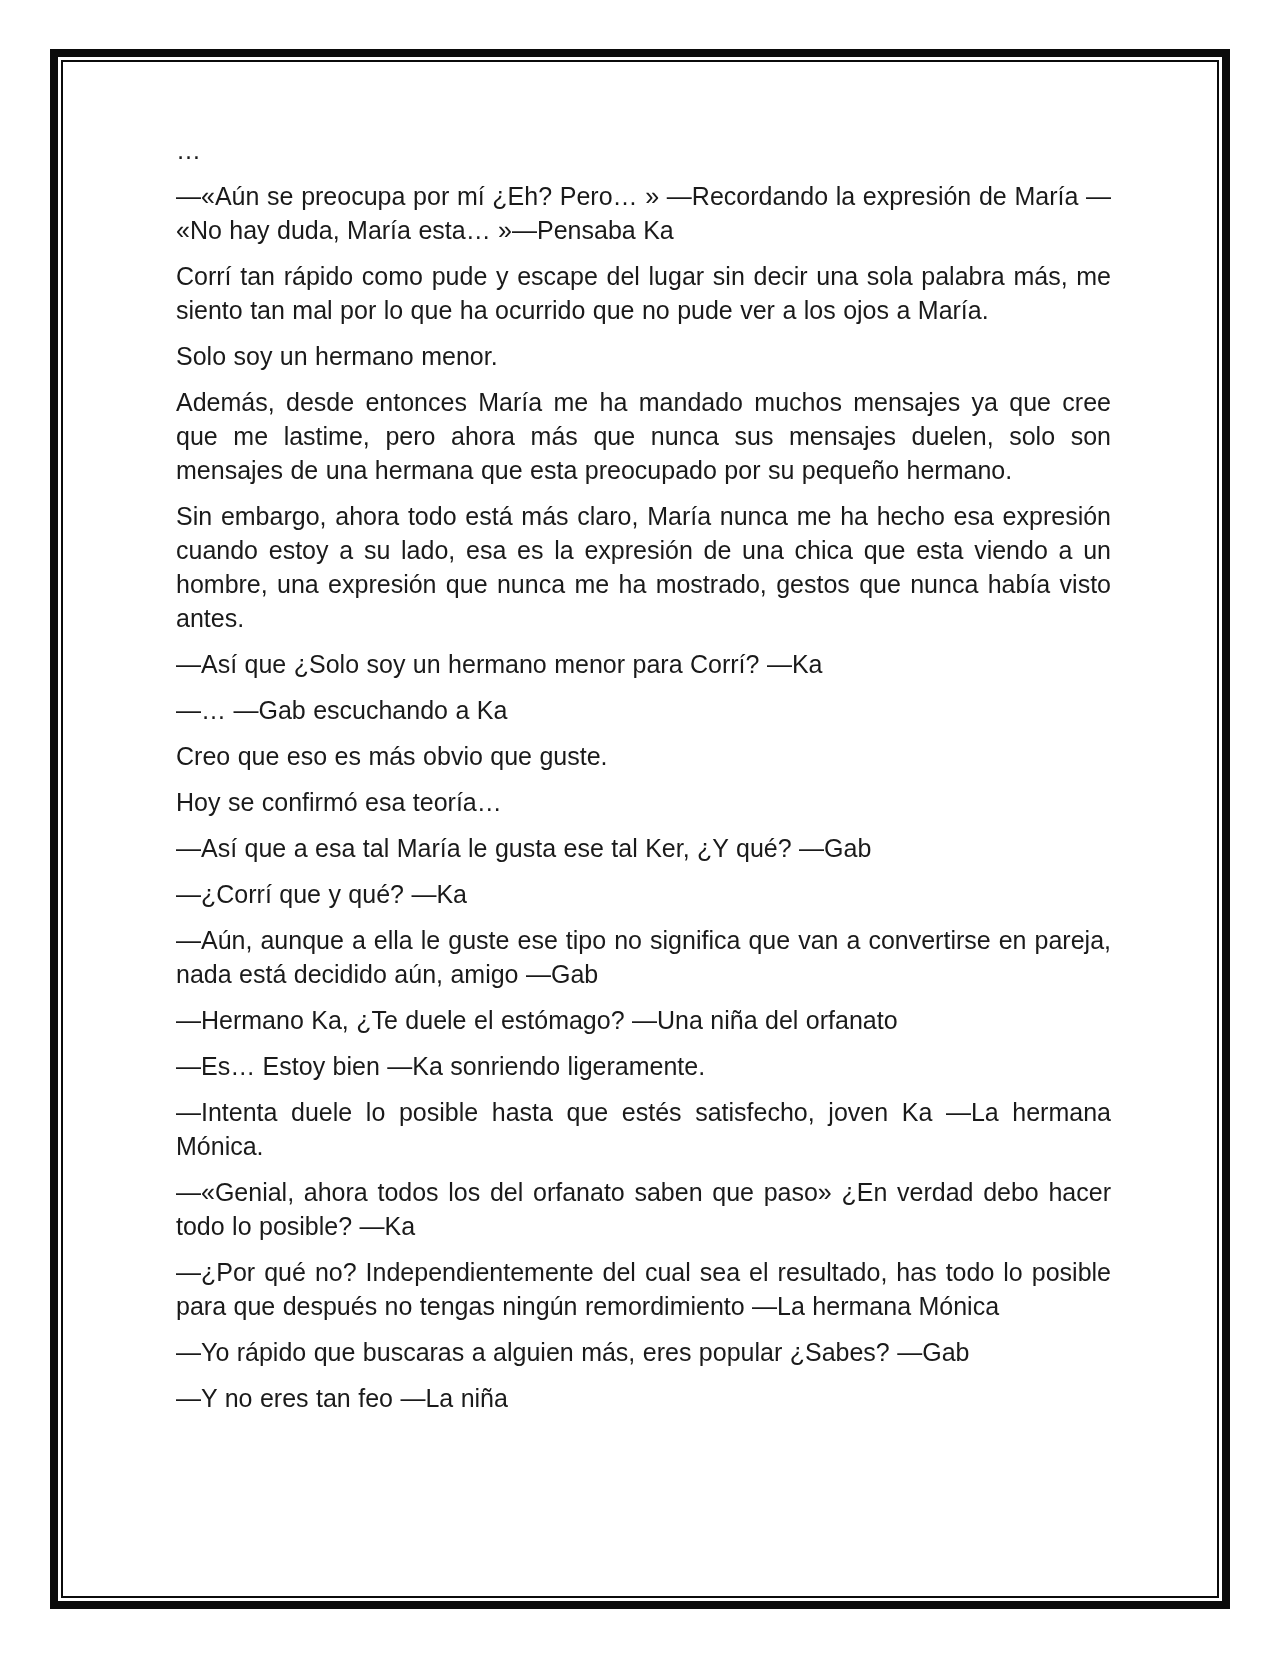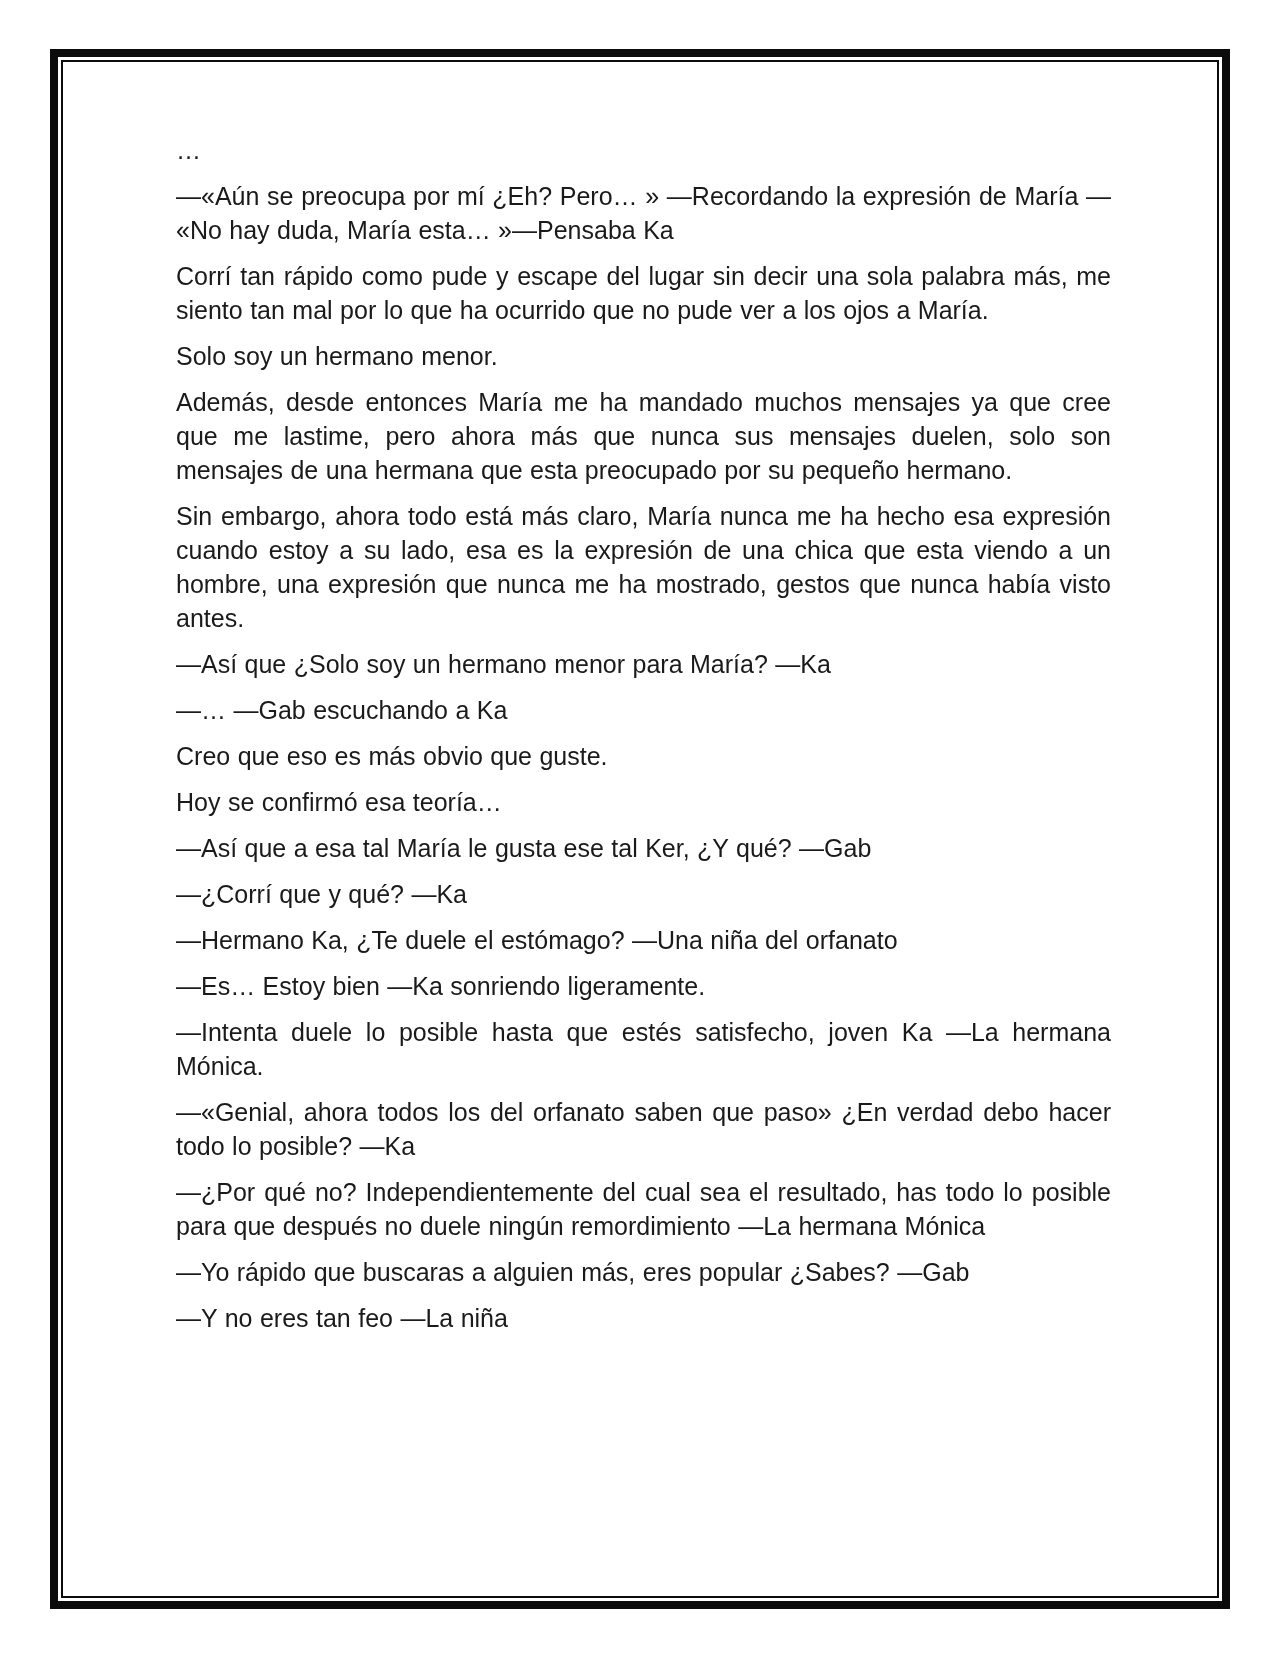--- a/index.html
+++ b/index.html
@@ -44,28 +44,29 @@
 
 <div class="page-frame">
   <div class="page-frame-inner">
     <div class="page-content">
       <p>…</p>
       <p>—«Aún se preocupa por mí ¿Eh? Pero… » —Recordando la expresión de María — «No hay duda, María esta… »—Pensaba Ka</p>
       <p>Corrí tan rápido como pude y escape del lugar sin decir una sola palabra más, me siento tan mal por lo que ha ocurrido que no pude ver a los ojos a María.</p>
       <p>Solo soy un hermano menor.</p>
       <p>Además, desde entonces María me ha mandado muchos mensajes ya que cree que me lastime, pero ahora más que nunca sus mensajes duelen, solo son mensajes de una hermana que esta preocupado por su pequeño hermano.</p>
       <p>Sin embargo, ahora todo está más claro, María nunca me ha hecho esa expresión cuando estoy a su lado, esa es la expresión de una chica que esta viendo a un hombre, una expresión que nunca me ha mostrado, gestos que nunca había visto antes.</p>
-      <p>—Así que ¿Solo soy un hermano menor para María? —Ka</p>
+      <p>—Así que ¿Solo soy un hermano menor para Corrí? —Ka</p>
       <p>—… —Gab escuchando a Ka</p>
       <p>Creo que eso es más obvio que guste.</p>
       <p>Hoy se confirmó esa teoría…</p>
       <p>—Así que a esa tal María le gusta ese tal Ker, ¿Y qué? —Gab</p>
       <p>—¿Corrí que y qué? —Ka</p>
+      <p>—Aún, aunque a ella le guste ese tipo no significa que van a convertirse en pareja, nada está decidido aún, amigo —Gab</p>
       <p>—Hermano Ka, ¿Te duele el estómago? —Una niña del orfanato</p>
       <p>—Es… Estoy bien —Ka sonriendo ligeramente.</p>
       <p>—Intenta duele lo posible hasta que estés satisfecho, joven Ka —La hermana Mónica.</p>
       <p>—«Genial, ahora todos los del orfanato saben que paso» ¿En verdad debo hacer todo lo posible? —Ka</p>
-      <p>—¿Por qué no? Independientemente del cual sea el resultado, has todo lo posible para que después no duele ningún remordimiento —La hermana Mónica</p>
+      <p>—¿Por qué no? Independientemente del cual sea el resultado, has todo lo posible para que después no tengas ningún remordimiento —La hermana Mónica</p>
       <p>—Yo rápido que buscaras a alguien más, eres popular ¿Sabes? —Gab</p>
       <p>—Y no eres tan feo —La niña</p>
     </div>
   </div>
 </div>
 
 </body></html>

